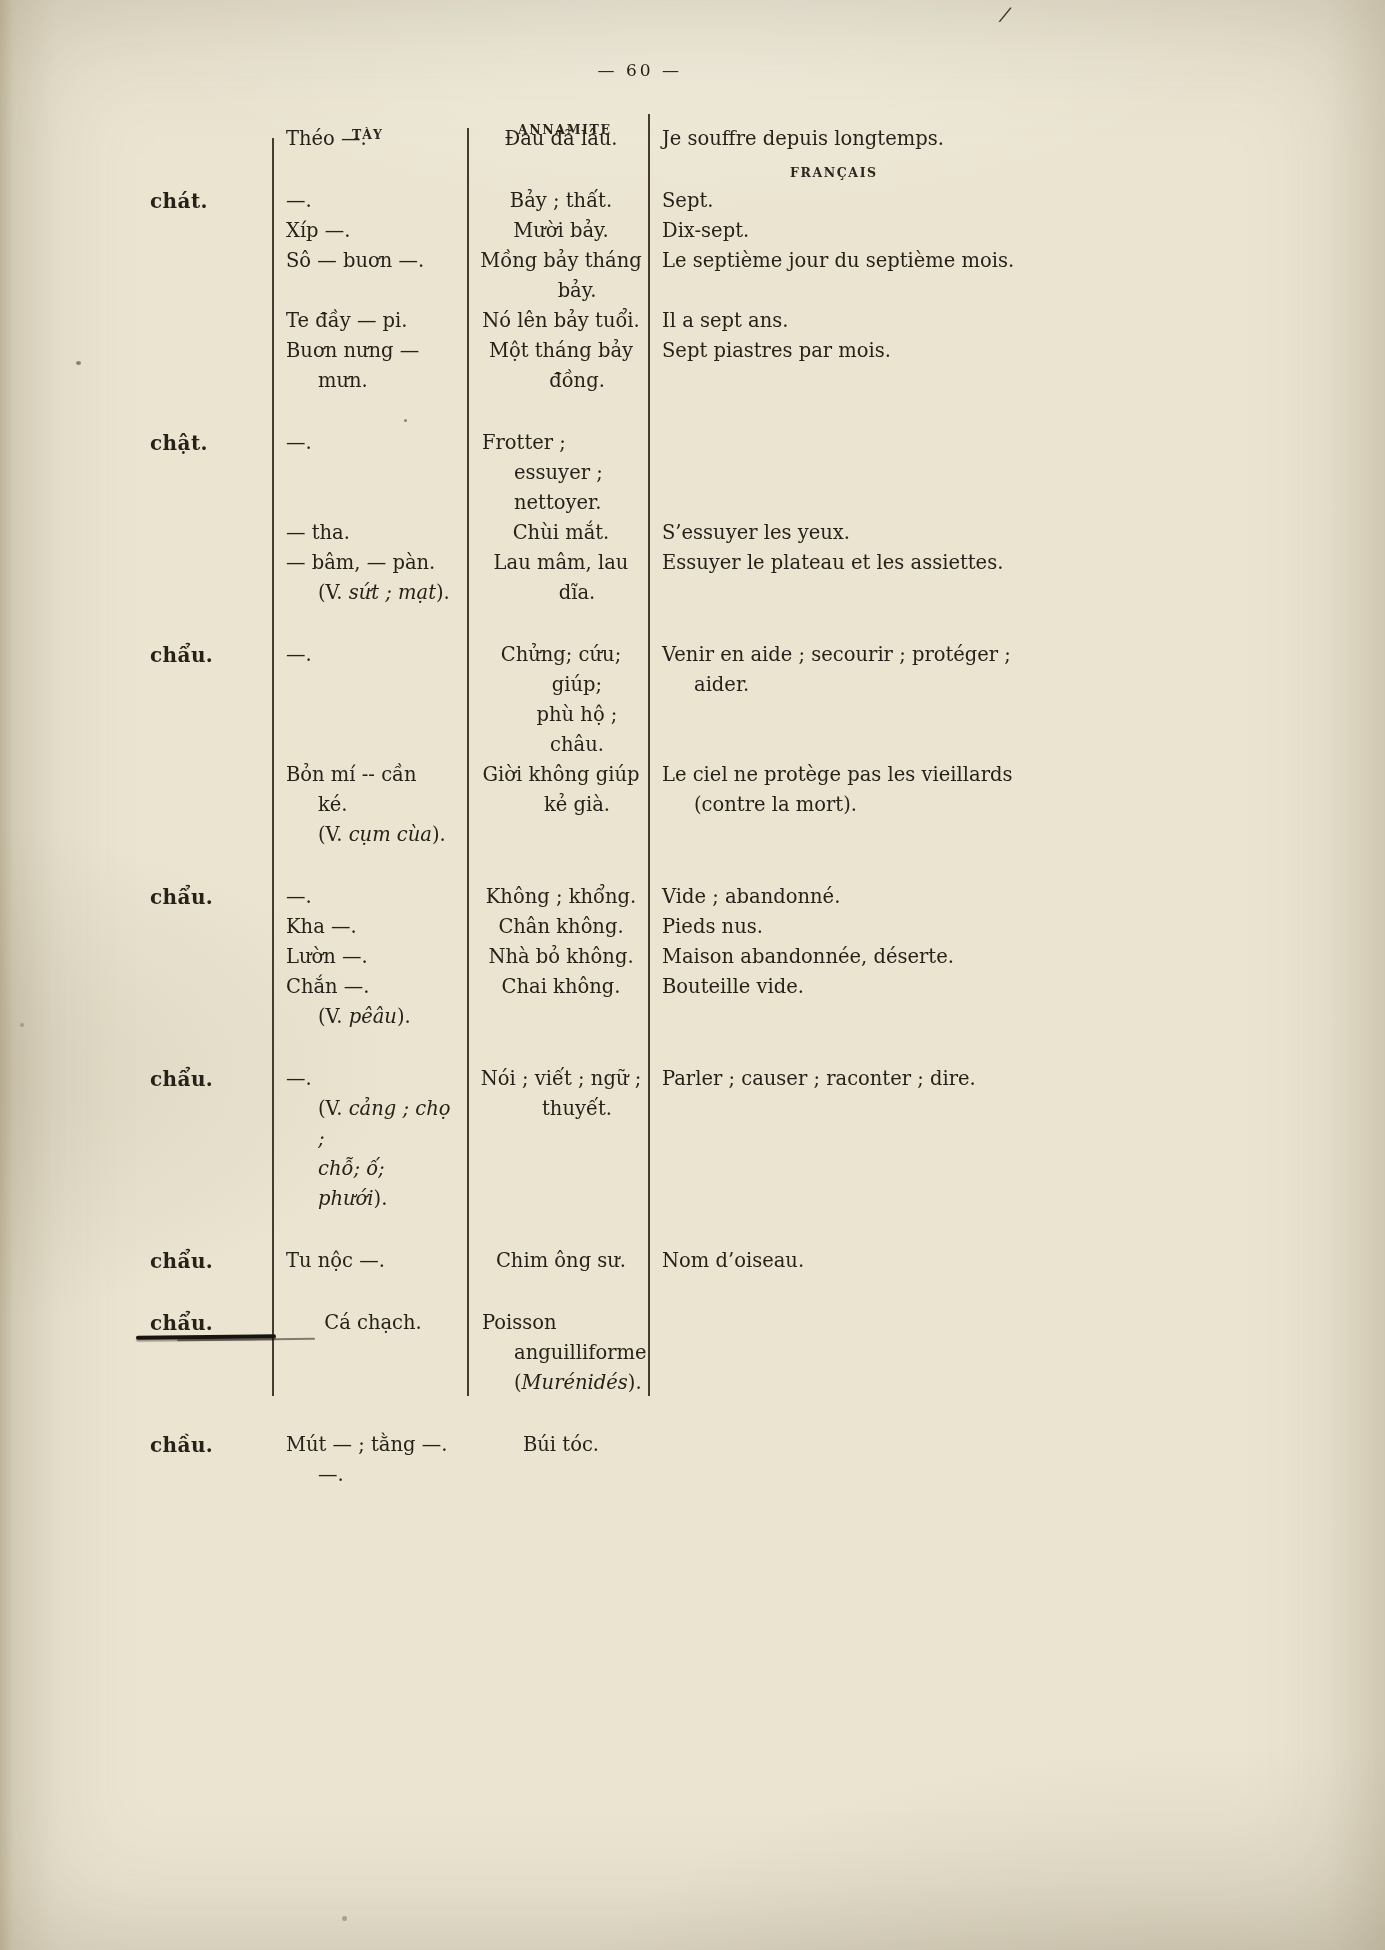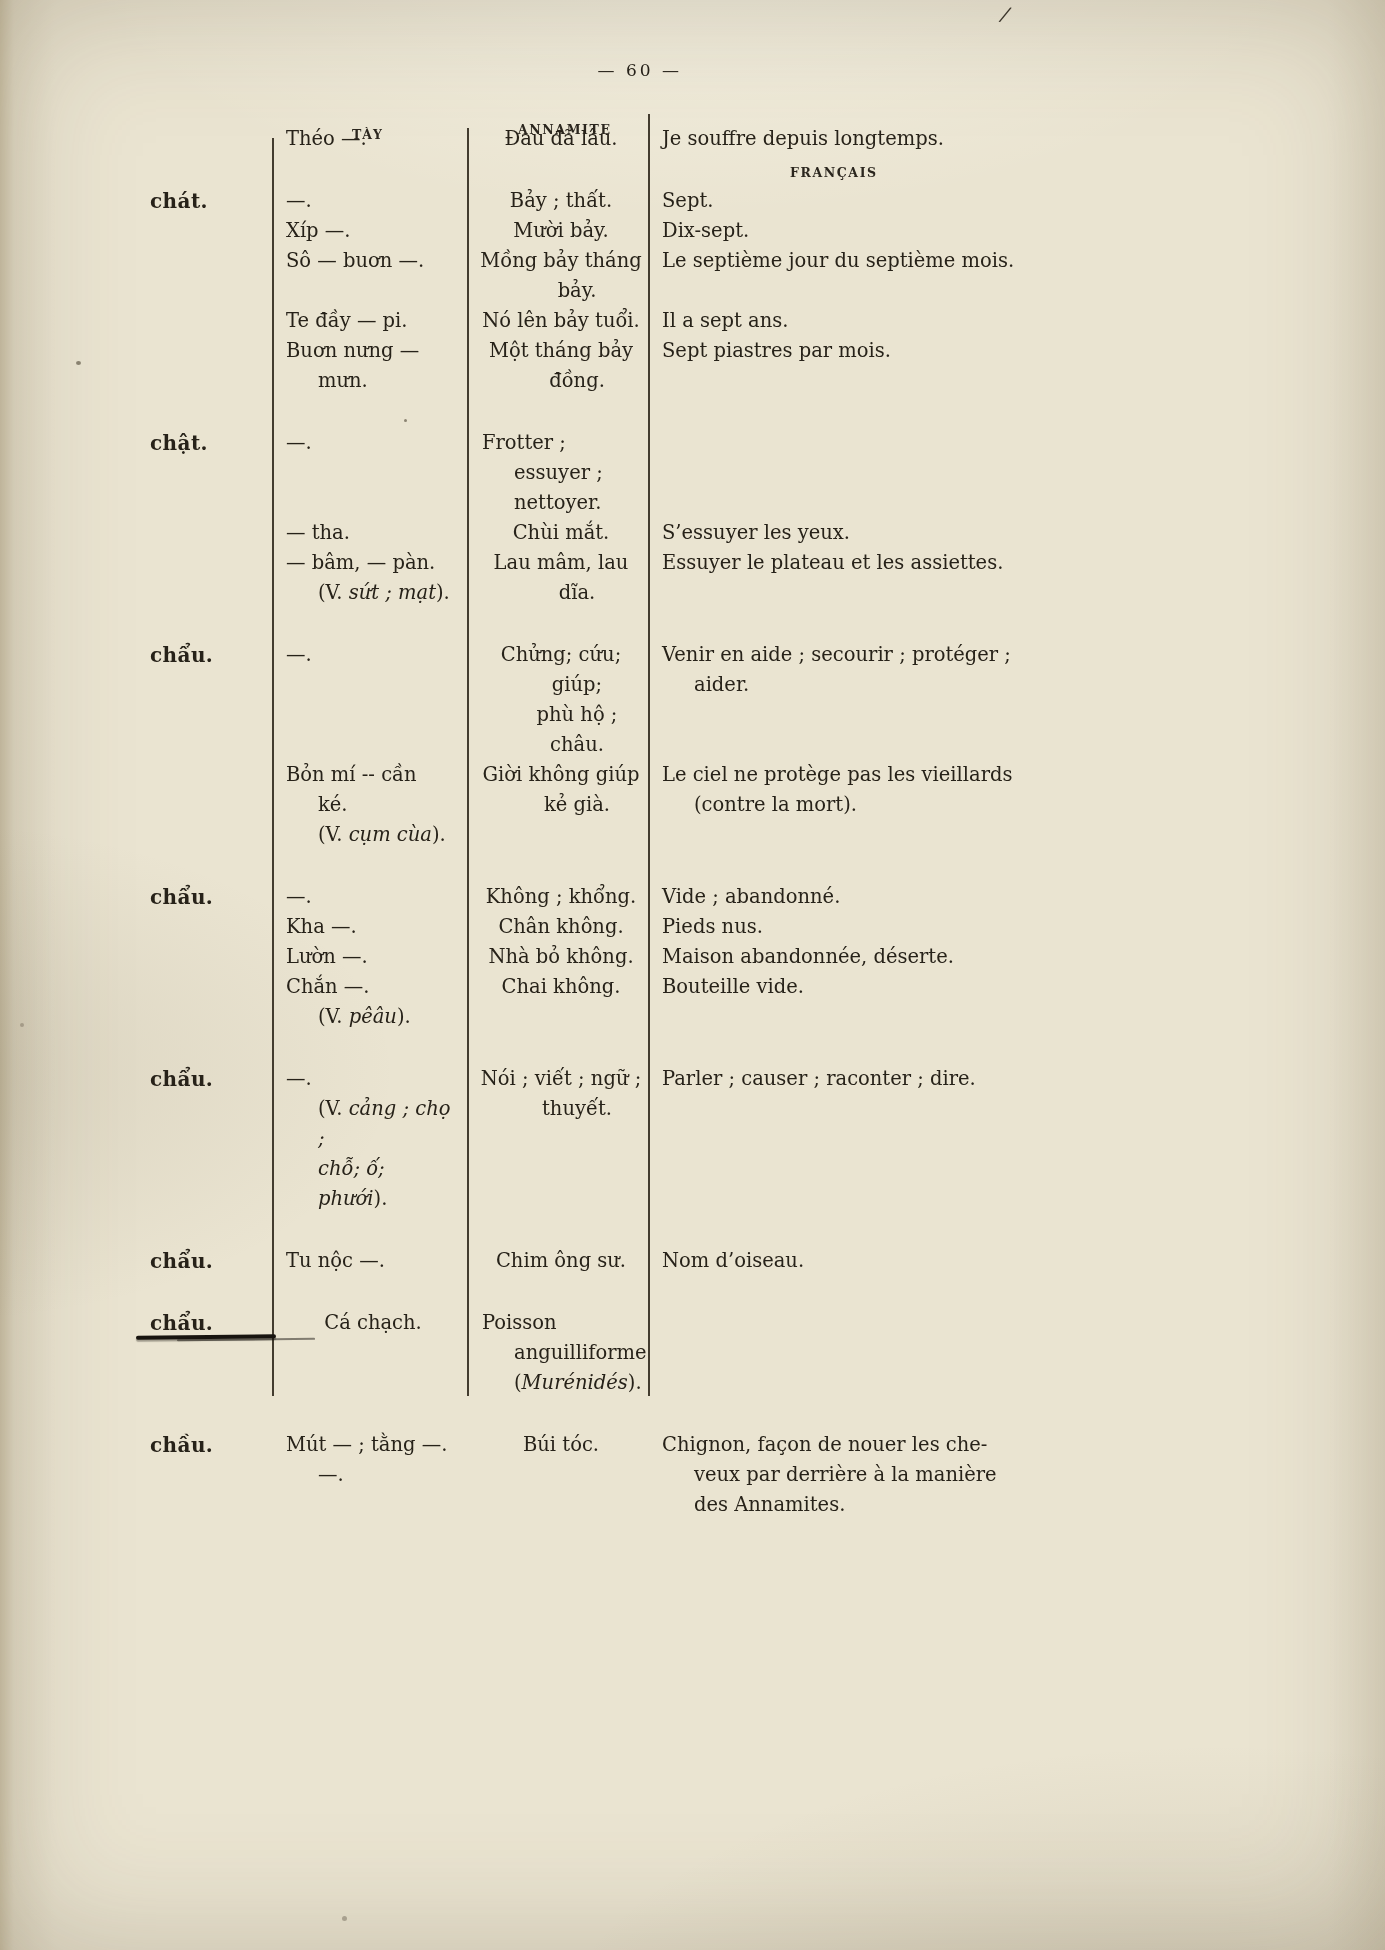--- a/index.html
+++ b/index.html
@@ -220,23 +220,20 @@
     <div class="cell ann">Cá chạch.</div>
     <div class="cell fr">Poisson anguilliforme (<i>Murénidés</i>).</div>
   </div>
       </div>
       <div class="entry">
         <div class="row">
     <div class="cell hw">chầu.</div>
     <div class="cell tay">Mút — ; tằng —.
 —.</div>
     <div class="cell ann">Búi tóc.</div>
-    <div class="cell fr">Chignon, façon de nouer les che-
-veux par derrière à la manière
-des Annamites.</div>
   </div>
       </div>
     </div>
 
   <div class="speck s1"></div>
   <div class="speck s2"></div>
   <div class="speck s3"></div>
   <div class="speck s4"></div>
 </div>
 

